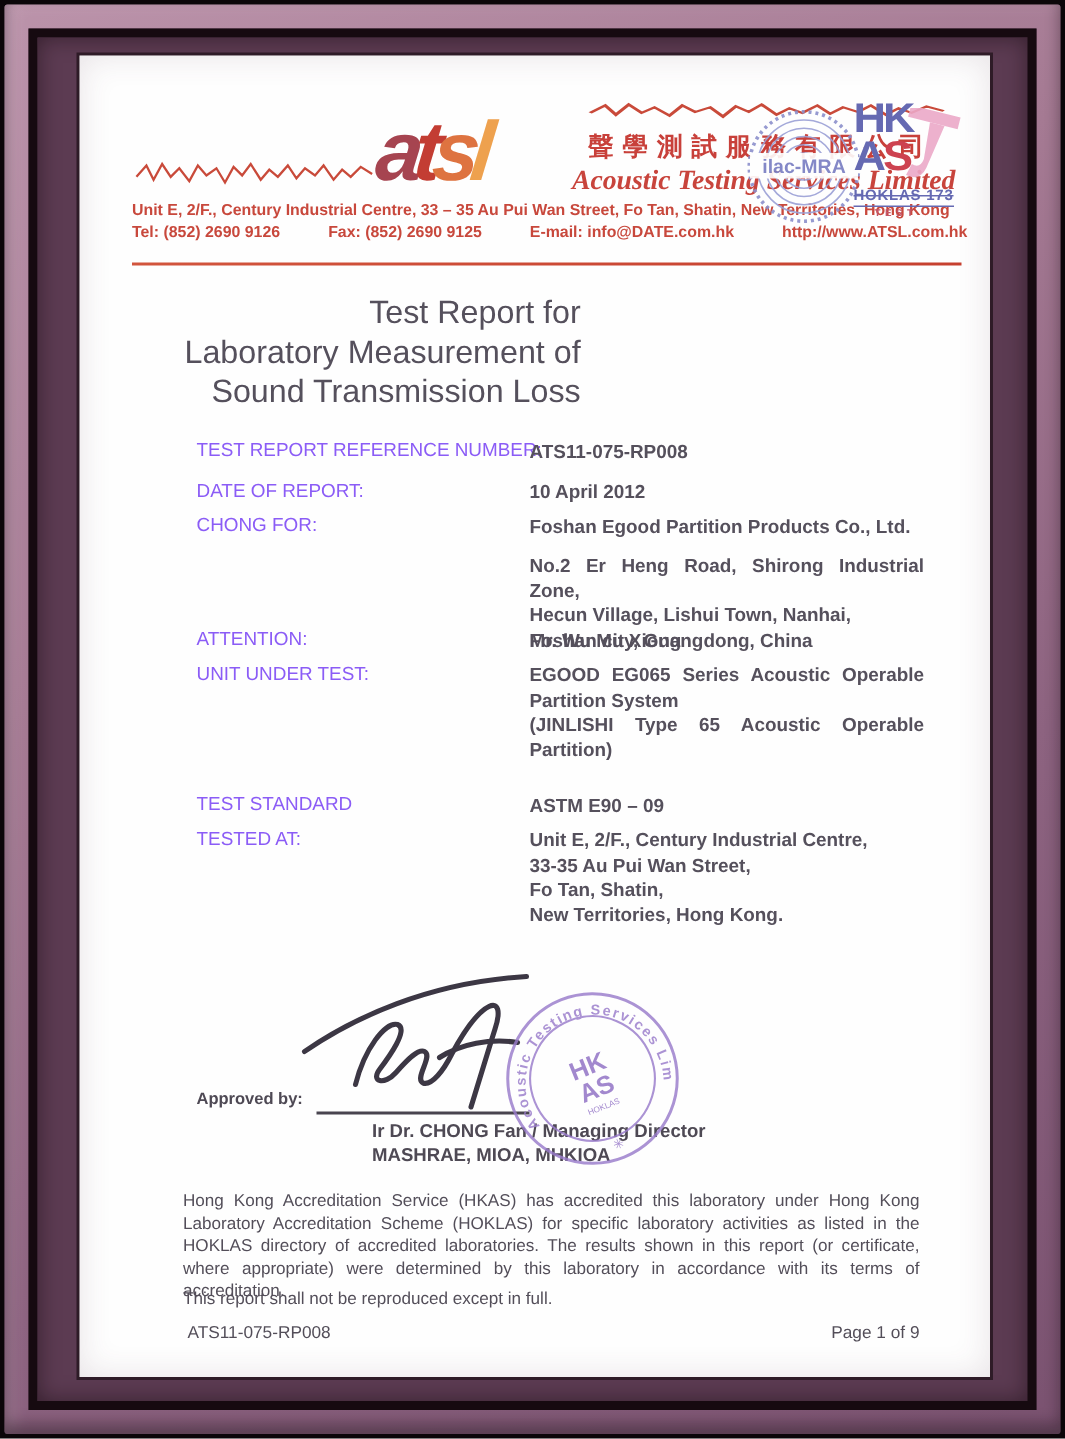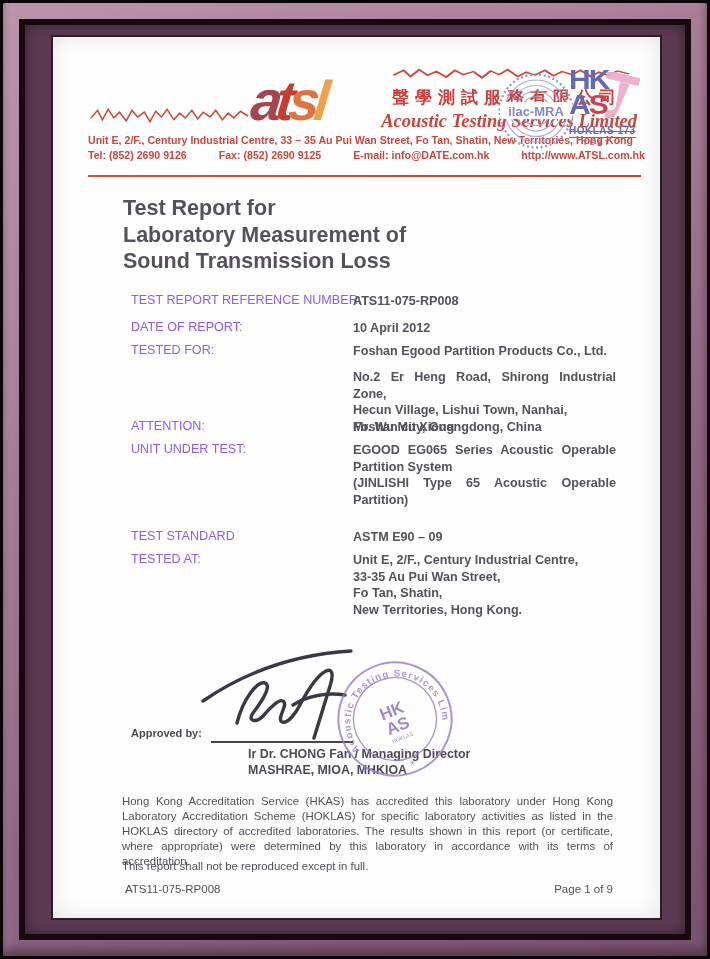--- a/index.html
+++ b/index.html
@@ -74,21 +74,21 @@
     color:#6569b2; font-weight:900; font-size:10px; letter-spacing:.5px;
     border-bottom:1.5px solid #6569b2; padding-bottom:1px;
     text-decoration:line-through; text-decoration-thickness:1px;
   }
   .hoklas-test {
     color:#c2566a; font-weight:bold; font-size:6.5px; letter-spacing:3px;
     margin-top:1px; margin-left:14px;
   }
   
   .title { position:absolute; left:70px; top:158px; }
-  .title-line { font-weight:bold; font-size:21.5px; line-height:26.5px; color:#55505c; }
+  .title-line { font-weight:normal; font-size:21.5px; line-height:26.5px; color:#55505c;text-align:right; }
   
   .frow { position:absolute; left:78px; width:486px; }
   .flabel { position:absolute; left:0; top:0; font-weight:normal; font-size:12.6px; color:#8b5cf6; white-space:nowrap; }
   .fvalue { position:absolute; left:222px; top:0; width:263px; }
   .fline  { font-weight:bold; font-size:12.6px; line-height:16.5px; color:#55505c; }
   .fline.spread { text-align:justify; text-align-last:justify; }
   
   .approved-label { position:absolute; left:78px; top:690px; font-weight:bold; font-size:11px; color:#4e4954; }
   .sig-svg  { position:absolute; left:146px; top:606px; }
   .sig-line { position:absolute; left:158px; top:704px; width:142px; height:2px; background:#49444f; }
@@ -177,21 +177,21 @@
   </div>
 
   <div class="frow" style="top:283px">
     <span class="flabel">DATE OF REPORT:</span>
     <div class="fvalue">
       <div class="fline">10 April 2012</div>
     </div>
   </div>
 
   <div class="frow" style="top:306px">
-    <span class="flabel">TESTED FOR:</span>
+    <span class="flabel">CHONG FOR:</span>
     <div class="fvalue">
       <div class="fline">Foshan Egood Partition Products Co., Ltd.</div>
     </div>
   </div>
 
   <div class="frow" style="top:332px">
     <span class="flabel"></span>
     <div class="fvalue">
       <div class="fline spread">No.2 Er Heng Road, Shirong Industrial Zone,</div>
       <div class="fline">Hecun Village, Lishui Town, Nanhai,</div>

